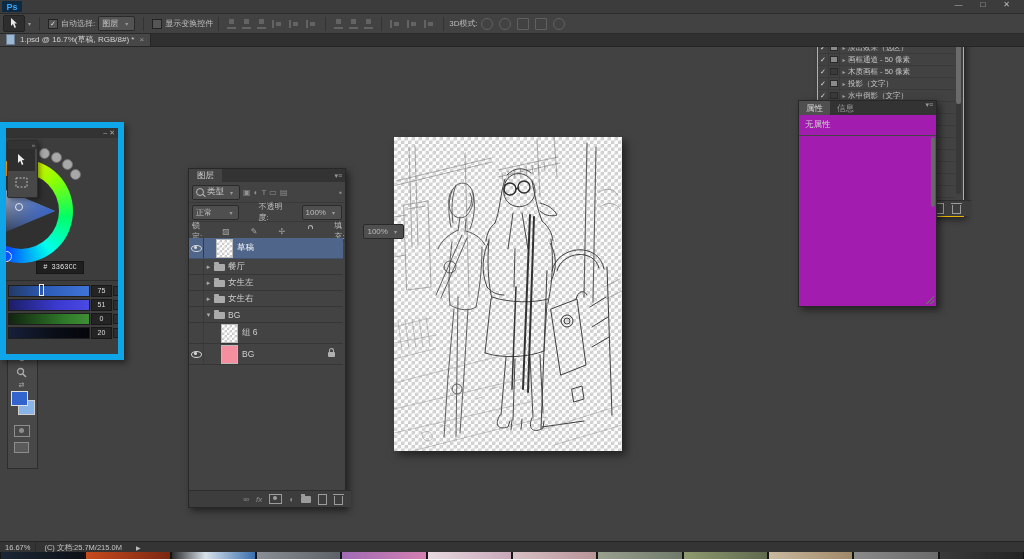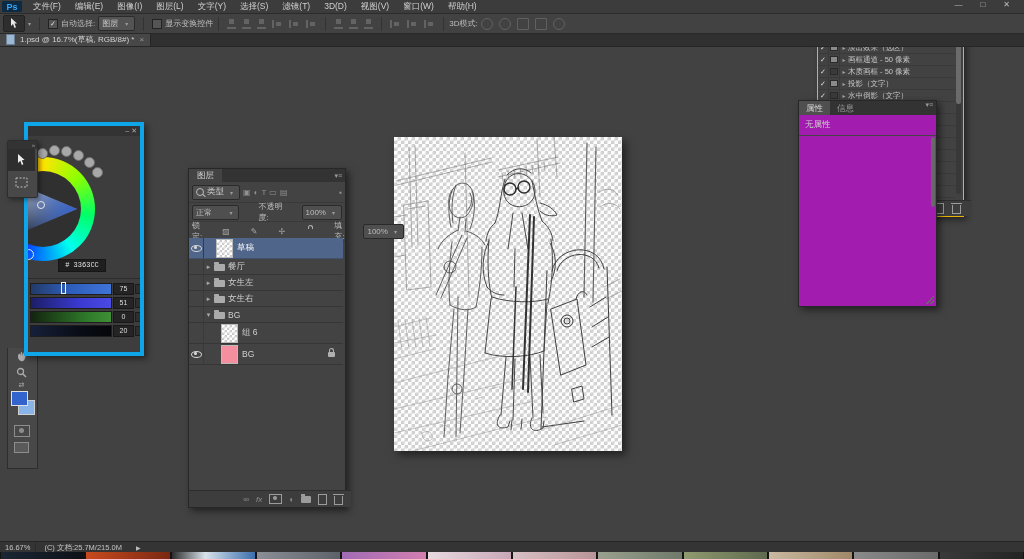--- a/index.html
+++ b/index.html
@@ -67,22 +67,22 @@
   .lt{width:27px;height:16px;display:flex;align-items:center;justify-content:center;opacity:.85;}
   #swap{font-size:7px;color:#bbb;height:9px;line-height:9px;}
   #swatches{position:relative;width:27px;height:30px;}
   #fgsw{position:absolute;left:3px;top:2px;width:15px;height:13px;border:1px solid #e0e0e0;z-index:2;}
   #bgsw{position:absolute;left:10px;top:11px;width:15px;height:13px;border:1px solid #cfcfcf;z-index:1;}
   #qmask{width:14px;height:10px;border:1px solid #9a9a9a;position:relative;}
   #qmask::after{content:"";position:absolute;left:4px;top:2px;width:5px;height:5px;border-radius:50%;background:#9a9a9a;}
   #scrmode{width:13px;height:9px;border:1px solid #9a9a9a;background:#5e5e5e;}
 
   
-  #colorpanel{left:0;top:122px;width:112px;height:226px;background:#3d3d3d;border:4px solid #0ea5e9;
-              z-index:6;box-shadow:3px 3px 6px rgba(0,0,0,.45);overflow:hidden;margin-left:24px;}
+  #colorpanel{left:0;top:122px;width:112px;height:226px;background:#3d3d3d;border:6px solid #0ea5e9;
+              z-index:6;box-shadow:3px 3px 6px rgba(0,0,0,.45);overflow:hidden;}
   #cp-hd{height:10px;background:#333;font-size:7px;color:#aaa;text-align:right;padding:0 3px;line-height:10px;}
   #wheelbox{position:absolute;left:-37px;top:31px;width:104px;height:104px;}
   #ring{position:absolute;inset:0;border-radius:50%;
         background:conic-gradient(from 0deg,#ffe400,#8fff00 13%,#00ff66 27%,#00ffee 40%,#0066ff 53%,#2b00ff 62%,#cc00ff 72%,#ff0066 82%,#ff3300 90%,#ffaa00 96%,#ffe400);}
   #ring::after{content:"";position:absolute;left:14px;top:14px;width:76px;height:76px;border-radius:50%;background:#303030;}
   #svtri{position:absolute;left:16px;top:16px;width:70px;height:72px;z-index:2;
          background-image:linear-gradient(to left,#3363CC 0%,rgba(51,99,204,0) 95%),linear-gradient(to bottom,#ffffff,#000000);
          clip-path:polygon(0% 9%,100% 50%,0% 91%);}
   .wmark{position:absolute;border:1px solid #e8e8e8;border-radius:50%;z-index:3;}
   .wbtn{position:absolute;width:9px;height:9px;border-radius:50%;background:#a8a8a8;border:1px solid #6e6e6e;z-index:4;}
@@ -199,34 +199,20 @@
 
   
   #taskbar{left:0;top:552px;width:1024px;height:7px;background:#141414;display:flex;z-index:10;}
   .tb-thumb{flex:1;margin:0 1px;}
 </style>
 </head>
 <body>
 
 <div id="menubar" class="abs">
   <div id="pslogo">Ps</div>
-  <div style="display:flex;">
-
-  <span class="menu-item">文件(F)</span>
-      <span class="menu-item">编辑(E)</span>
-      <span class="menu-item">图像(I)</span>
-      <span class="menu-item">图层(L)</span>
-      <span class="menu-item">文字(Y)</span>
-      <span class="menu-item">选择(S)</span>
-      <span class="menu-item">滤镜(T)</span>
-      <span class="menu-item">3D(D)</span>
-      <span class="menu-item">视图(V)</span>
-      <span class="menu-item">窗口(W)</span>
-      <span class="menu-item">帮助(H)</span>
-    </div>
   <div id="winctl">
 
   <span>—</span>
       <span>□</span>
       <span>✕</span>
     </div>
 </div>
 
 <div id="optionsbar" class="abs">
   <span class="ob-tool">

